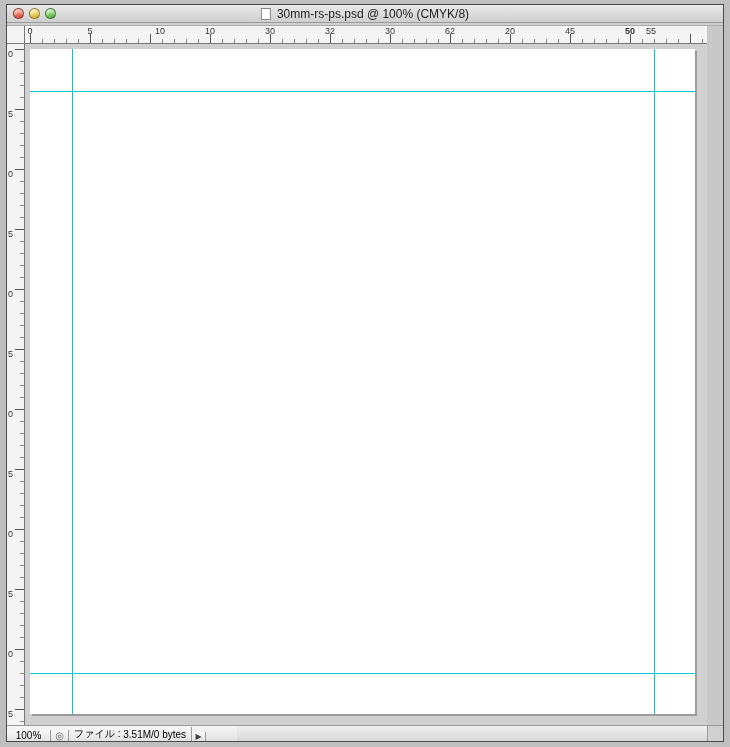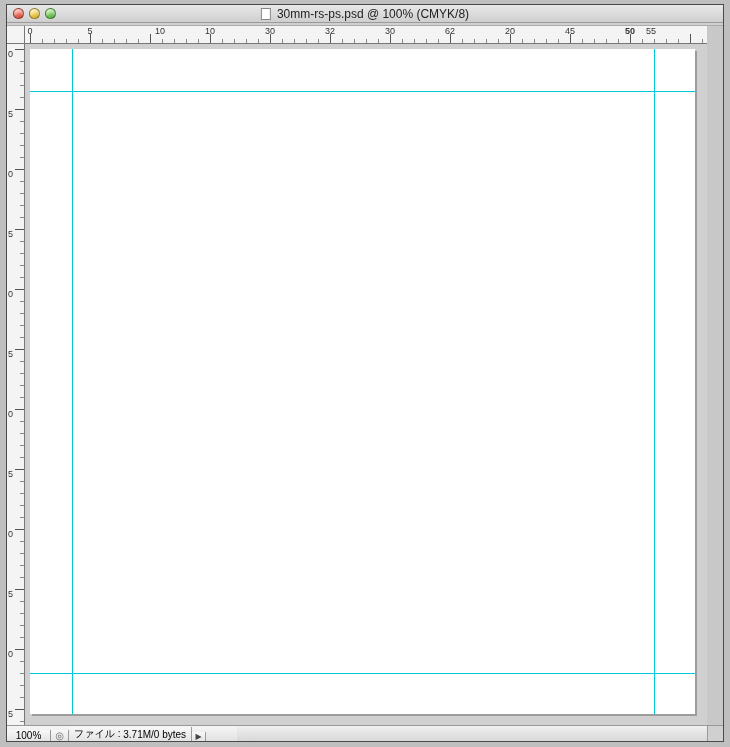--- a/index.html
+++ b/index.html
@@ -224,21 +224,21 @@
     </div>
 
     <div class="status-left">
       <div class="status-seg zoom">
         <span>100%</span>
       </div>
       <div class="status-seg icon">◎</div>
       <div class="status-seg">
         <span>ファイル :</span>
         &nbsp;
-        <span>3.71M/0 bytes</span>
+        <span>3.51M/0 bytes</span>
       </div>
       <div class="status-seg" style="width:14px;justify-content:center;">
         <span class="tri">▶</span>
       </div>
     </div>
 
     <div class="sb-h-track"></div>
     <div class="sb-corner"></div>
   </div>
 

